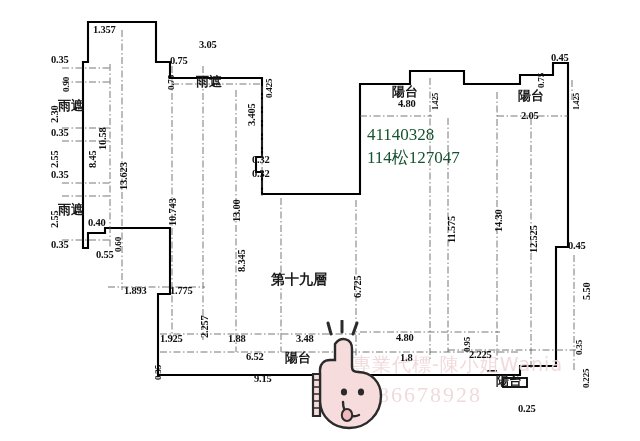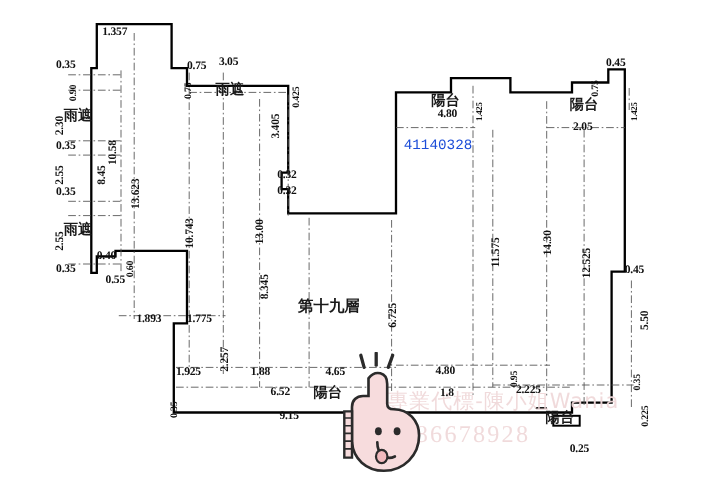--- a/index.html
+++ b/index.html
@@ -12,22 +12,22 @@
        font-family:"Liberation Serif","DejaVu Serif",serif;
        white-space:nowrap;line-height:1;letter-spacing:-0.2px;}
   .dim.v{transform-origin:left top;transform:rotate(-90deg);}
   .dim.sm{font-size:9px;}
   .dim.xs{font-size:8px;}
 
   .cjk{position:absolute;font-size:13px;color:#1a1a1a;white-space:nowrap;
        font-family:"DejaVu Sans","Liberation Sans",sans-serif;font-weight:bold;
        line-height:1;}
   .cjk.big{font-size:14px;}
-  .idtext{position:absolute;font-size:13px;color:#1d4ed8;white-space:nowrap;
-       font-family:Liberation Mono, monospace;line-height:1.25;}
+  .idtext{position:absolute;font-size:17px;color:#14532d;white-space:nowrap;
+       font-family:Liberation Serif, serif;line-height:1.25;}
 
   
   #wm{position:absolute;left:352px;top:352px;width:290px;
       font-family:"DejaVu Sans","Liberation Sans",sans-serif;
       color:#f0d9da;opacity:.95;pointer-events:none;z-index:1;}
   #wm .l1{font-size:19px;letter-spacing:1px;white-space:nowrap;}
   #wm .l2{font-size:22px;letter-spacing:2px;white-space:nowrap;margin-top:4px;
           font-family:"Liberation Serif","DejaVu Serif",serif;}
 
   #mascot{position:absolute;left:311px;top:320px;width:76px;height:118px;z-index:6;}
@@ -91,57 +91,57 @@
     <g fill="none" stroke="#000" stroke-width="1.8">
       <rect x="503" y="378" width="24" height="9"></rect>
       <line x1="487" y1="371" x2="497" y2="371"></line>
     </g>
   </svg>
 
   <div class="dimlayer">
 
     <span class="dim" style="left:93px;top:25px">1.357</span>
     <span class="dim" style="left:170px;top:56px">0.75</span>
-    <span class="dim" style="left:199px;top:52px">3.05</span>
+    <span class="dim" style="left:199px;top:40px">3.05</span>
     <span class="dim" style="left:551px;top:53px">0.45</span>
     <span class="dim v sm" style="left:537px;top:88px">0.75</span>
     <span class="dim v sm" style="left:265px;top:98px">0.425</span>
 
     <span class="dim" style="left:51px;top:55px">0.35</span>
     <span class="dim v sm" style="left:62px;top:92px">0.90</span>
     <span class="dim v" style="left:50px;top:123px">2.30</span>
     <span class="dim" style="left:51px;top:128px">0.35</span>
     <span class="dim v" style="left:50px;top:168px">2.55</span>
     <span class="dim" style="left:51px;top:170px">0.35</span>
     <span class="dim v" style="left:50px;top:228px">2.55</span>
     <span class="dim" style="left:51px;top:240px">0.35</span>
     <span class="dim v" style="left:88px;top:168px">8.45</span>
     <span class="dim v" style="left:98px;top:150px">10.58</span>
     <span class="dim v" style="left:119px;top:190px">13.623</span>
-    <span class="dim" style="left:88px;top:228px">0.40</span>
+    <span class="dim" style="left:88px;top:218px">0.40</span>
     <span class="dim" style="left:96px;top:250px">0.55</span>
     <span class="dim v sm" style="left:114px;top:252px">0.60</span>
 
     <span class="dim v sm" style="left:167px;top:90px">0.75</span>
     <span class="dim v" style="left:247px;top:126px">3.405</span>
     <span class="dim" style="left:252px;top:155px">0.32</span>
     <span class="dim" style="left:252px;top:169px">0.32</span>
     <span class="dim v" style="left:168px;top:226px">10.743</span>
     <span class="dim v" style="left:232px;top:222px">13.00</span>
     <span class="dim v" style="left:237px;top:272px">8.345</span>
     <span class="dim v" style="left:353px;top:298px">6.725</span>
     <span class="dim" style="left:124px;top:286px">1.893</span>
     <span class="dim" style="left:170px;top:286px">1.775</span>
     <span class="dim v" style="left:200px;top:338px">2.257</span>
     <span class="dim" style="left:160px;top:334px">1.925</span>
     <span class="dim" style="left:228px;top:334px">1.88</span>
     <span class="dim" style="left:246px;top:352px">6.52</span>
     <span class="dim" style="left:254px;top:374px">9.15</span>
     <span class="dim v sm" style="left:154px;top:380px">0.35</span>
-    <span class="dim" style="left:296px;top:334px">4.65</span>
+    <span class="dim" style="left:296px;top:334px">3.48</span>
 
     <span class="dim" style="left:398px;top:99px">4.80</span>
     <span class="dim v xs" style="left:432px;top:110px">1.425</span>
     <span class="dim" style="left:521px;top:111px">2.05</span>
     <span class="dim v xs" style="left:573px;top:110px">1.425</span>
     <span class="dim v" style="left:447px;top:243px">11.575</span>
     <span class="dim v" style="left:494px;top:232px">14.30</span>
     <span class="dim v" style="left:529px;top:253px">12.525</span>
     <span class="dim" style="left:568px;top:241px">0.45</span>
     <span class="dim v" style="left:582px;top:300px">5.50</span>
@@ -159,20 +159,21 @@
   <span class="cjk" style="left:196px;top:75px;z-index:5">雨遮</span>
 
   <span class="cjk" style="left:392px;top:85px;z-index:5">陽台</span>
   <span class="cjk" style="left:518px;top:89px;z-index:5">陽台</span>
   <span class="cjk" style="left:285px;top:351px;z-index:5">陽台</span>
   <span class="cjk" style="left:496px;top:374px;z-index:5">陽台</span>
 
   <span class="cjk big" style="left:271px;top:272px;z-index:5">第十九層</span>
 
   <span class="idtext" style="left:367px;top:124px;z-index:5">41140328</span>
+  <span class="idtext" style="left:367px;top:147px;z-index:5">114松127047</span>
 
   <svg id="mascot" viewBox="0 0 76 118">
 
     <g stroke="#2b2b2b" stroke-width="3" stroke-linecap="round">
       <line x1="20" y1="14" x2="17" y2="3"></line>
       <line x1="31" y1="12" x2="31" y2="1"></line>
       <line x1="42" y1="14" x2="46" y2="3"></line>
     </g>
 
     <path d="M24,24 C30,16 41,18 41,29 L41,47 C41,50 43,52 47,52

